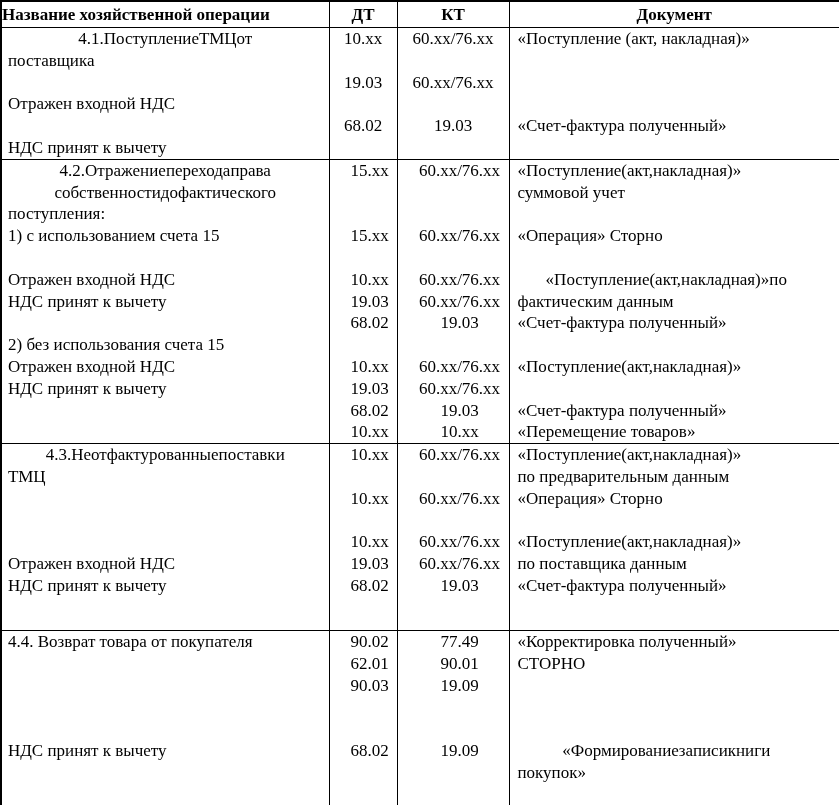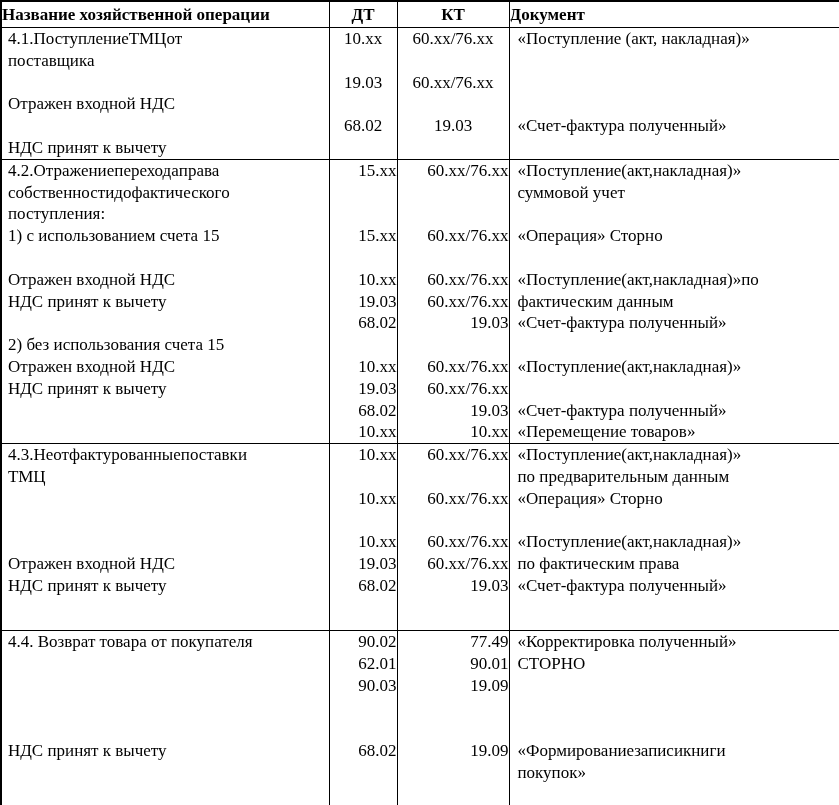--- a/index.html
+++ b/index.html
@@ -33,43 +33,43 @@
 
   th {
     font-weight: bold;
     height: 25px;
     line-height: 25px;
     white-space: nowrap;
     overflow: hidden;
   }
   th.h-op  { text-align: left; padding-left: 6px; }
   th.h-num { text-align: center; margin-left: 28px; }
-  th.h-doc { text-align: left; padding-left: 40px; border-radius: 11px; }
+  th.h-doc { text-align: center; padding-left: 40px; border-radius: 11px; }
 
   
   tr.sec-0 > td { height: 130px; }
   tr.sec-1 > td { height: 283px; margin-top: 36px; }
   tr.sec-2 > td { height: 186px; }
   tr.sec-3 > td { height: 176px; }
 
   .line {
     height: 21.8px;
     line-height: 21.8px;
     overflow: hidden;
     white-space: nowrap;
   }
   td.op-cell  .line { padding: 0 6px 0 6px; }
   td.doc-cell .line { padding: 0 24px 0 8px; }
   td.num-center .line { text-align: center; padding: 0 2px; }
-  td.num-left   .line { text-align: right; padding-left: 13px; }
+  td.num-left   .line { text-align: center; padding-left: 13px; }
 
   
   .line.justify {
     display: flex;
-    justify-content: flex-start;
+    justify-content: center;
   }
   .line.indent1 { padding-left: 42px; }
   .line.indent2 { padding-left: 68px; }
 </style>
 </head>
 <body>
 
 <div class="page">
   <table class="acct">
     <colgroup>
@@ -230,21 +230,21 @@
             <div class="line">60.xx/76.xx</div>
             <div class="line">60.xx/76.xx</div>
             <div class="line">19.03</div>
           </td>
           <td class="doc-cell">
             <div class="line">«Поступление(акт,накладная)»</div>
             <div class="line">по предварительным данным</div>
             <div class="line">«Операция» Сторно</div>
             <div class="line">&nbsp;</div>
             <div class="line">«Поступление(акт,накладная)»</div>
-            <div class="line">по фактическим  права</div>
+            <div class="line">по поставщика  данным</div>
             <div class="line">«Счет-фактура полученный»</div>
           </td>
         </tr>
         <tr class="sec-3">
           <td class="op-cell">
             <div class="line">4.4. Возврат товара от покупателя</div>
             <div class="line">&nbsp;</div>
             <div class="line">&nbsp;</div>
             <div class="line">&nbsp;</div>
             <div class="line">&nbsp;</div>

